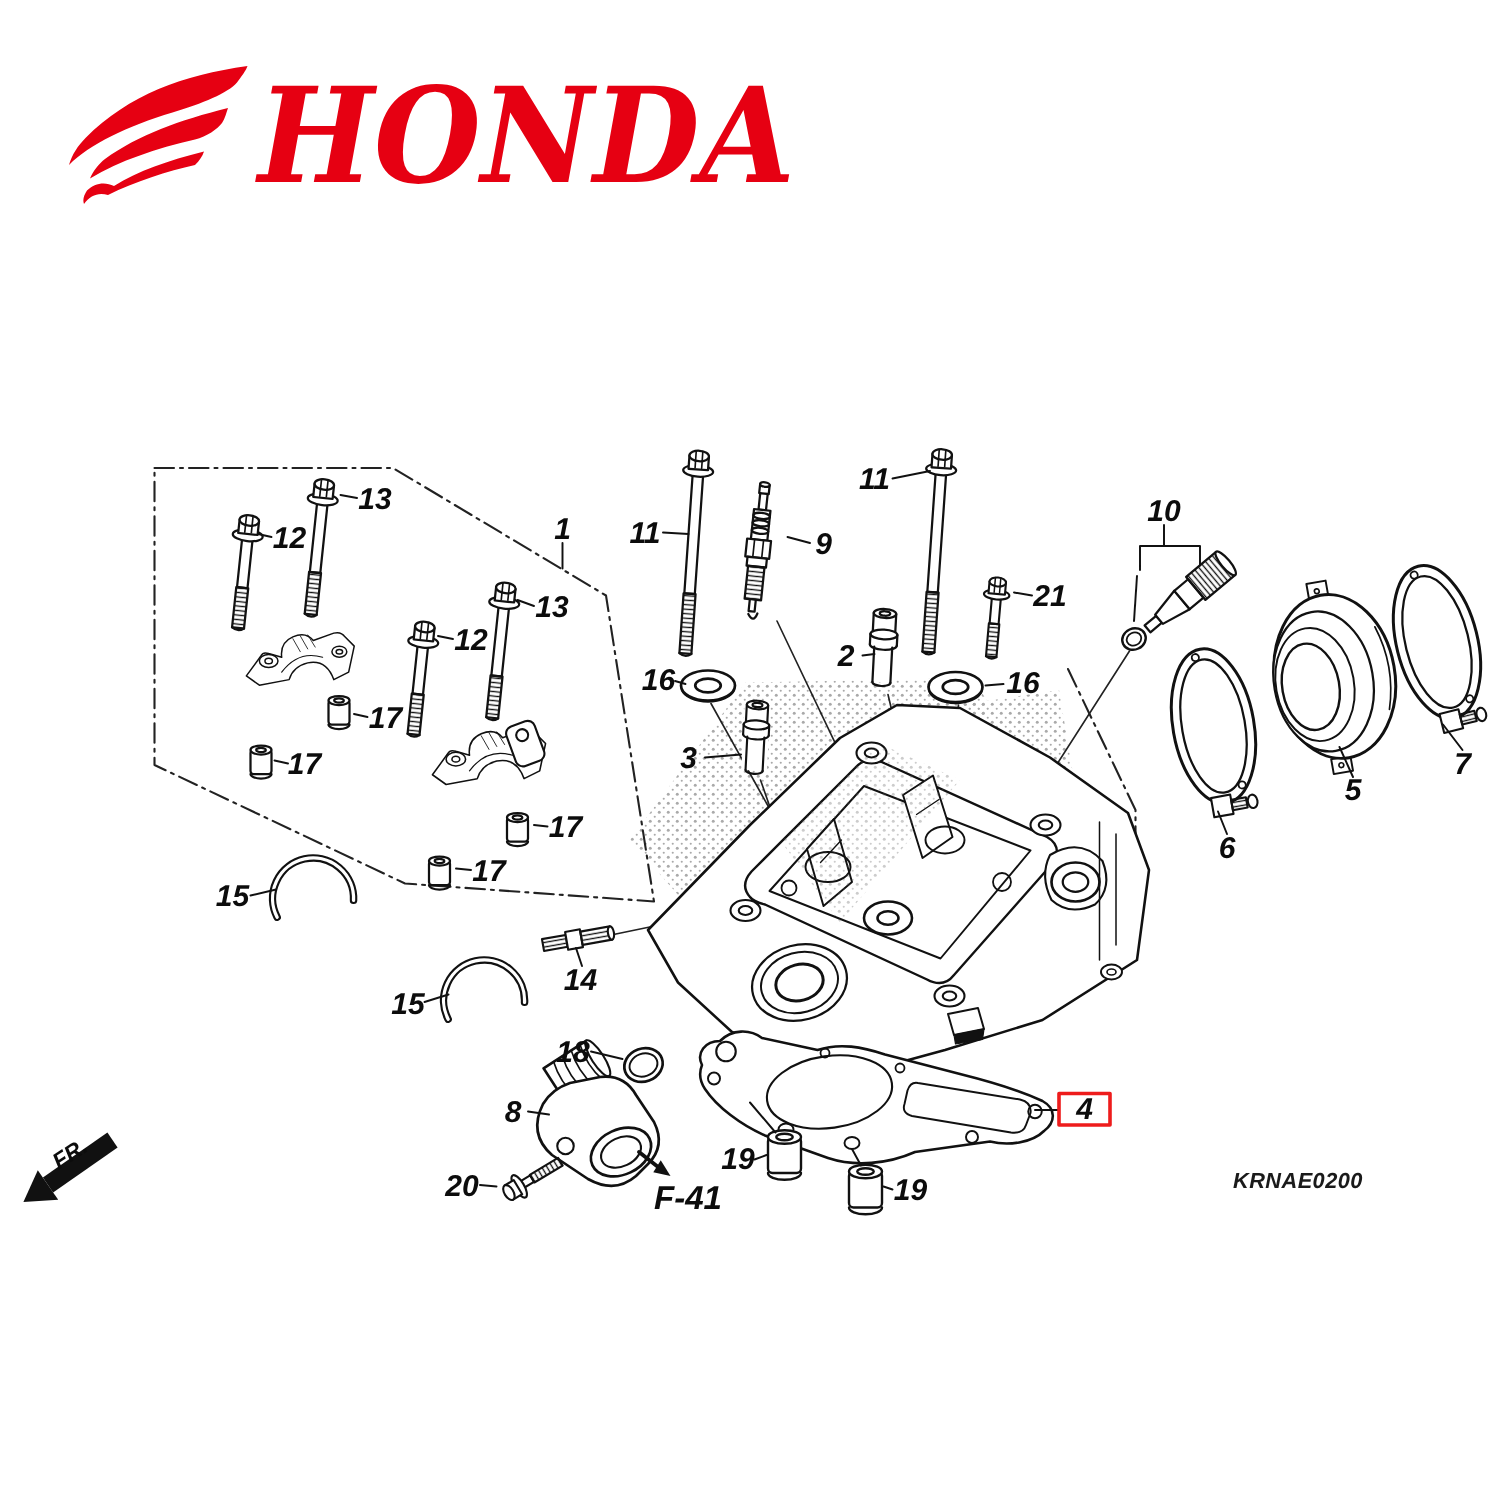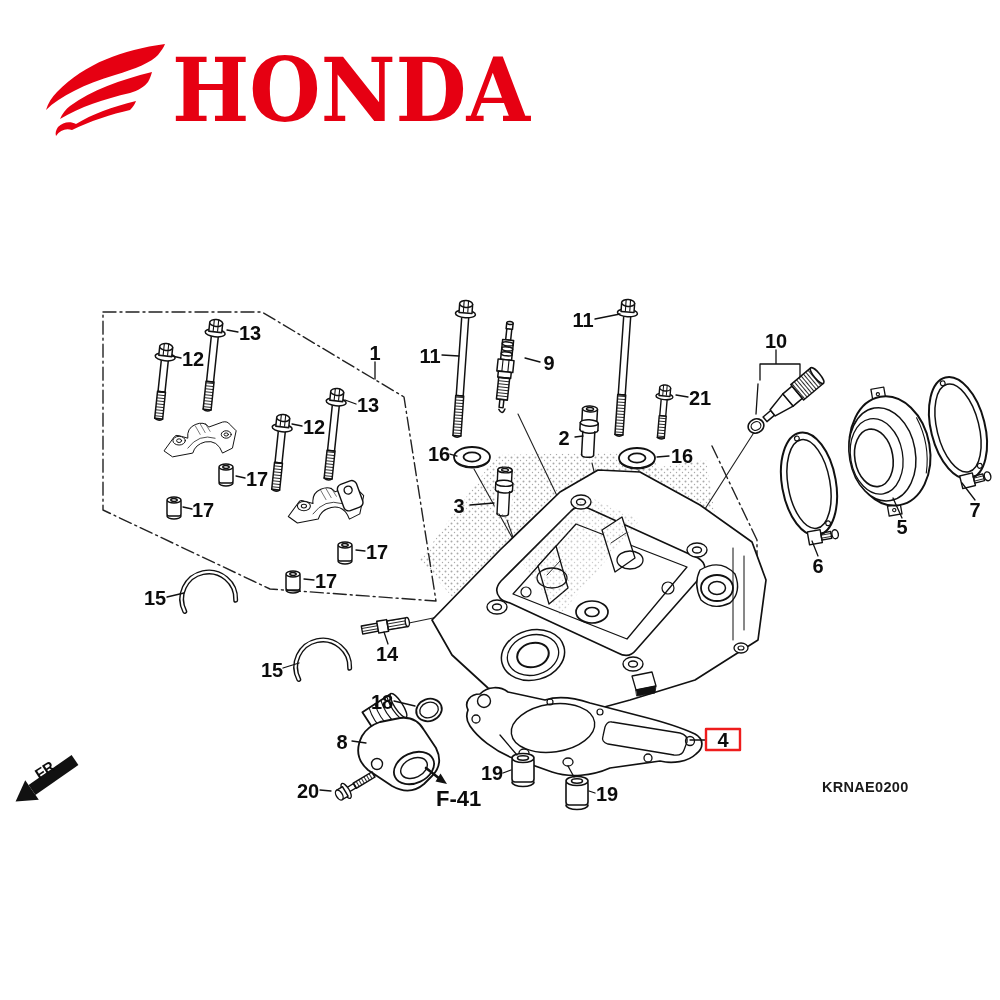--- a/index.html
+++ b/index.html
@@ -1,17 +1,17 @@
 <!DOCTYPE html>
 <html><head>
 <meta charset="utf-8">
 <style>
   html,body{margin:0;padding:0;background:#fff;}
   .stage{position:relative;width:1000px;height:1000px;background:#fff;overflow:hidden;
-         font-family:"Liberation Sans",sans-serif;}
+         font-family:"Liberation Sans",sans-serif;font-style:italic;}
   svg{position:absolute;left:0;top:0;}
   svg *{stroke-linejoin:round;stroke-linecap:round;}
   .callout{font-family:"Liberation Sans",sans-serif;font-weight:700;font-size:20px;fill:#0c0c0c;}
   .code-text{font-family:"Liberation Sans",sans-serif;font-weight:700;font-size:14.5px;fill:#1a1a1a;letter-spacing:.3px;}
   .fref-text{font-family:"Liberation Sans",sans-serif;font-weight:800;font-size:22px;fill:#0c0c0c;}
   .fr-text{font-family:"Liberation Sans",sans-serif;font-weight:800;font-size:15px;fill:#0c0c0c;}
   .brand-text{font-family:"DejaVu Serif","Liberation Serif",serif;font-weight:bold;}
 </style>
 </head>
 <body>

